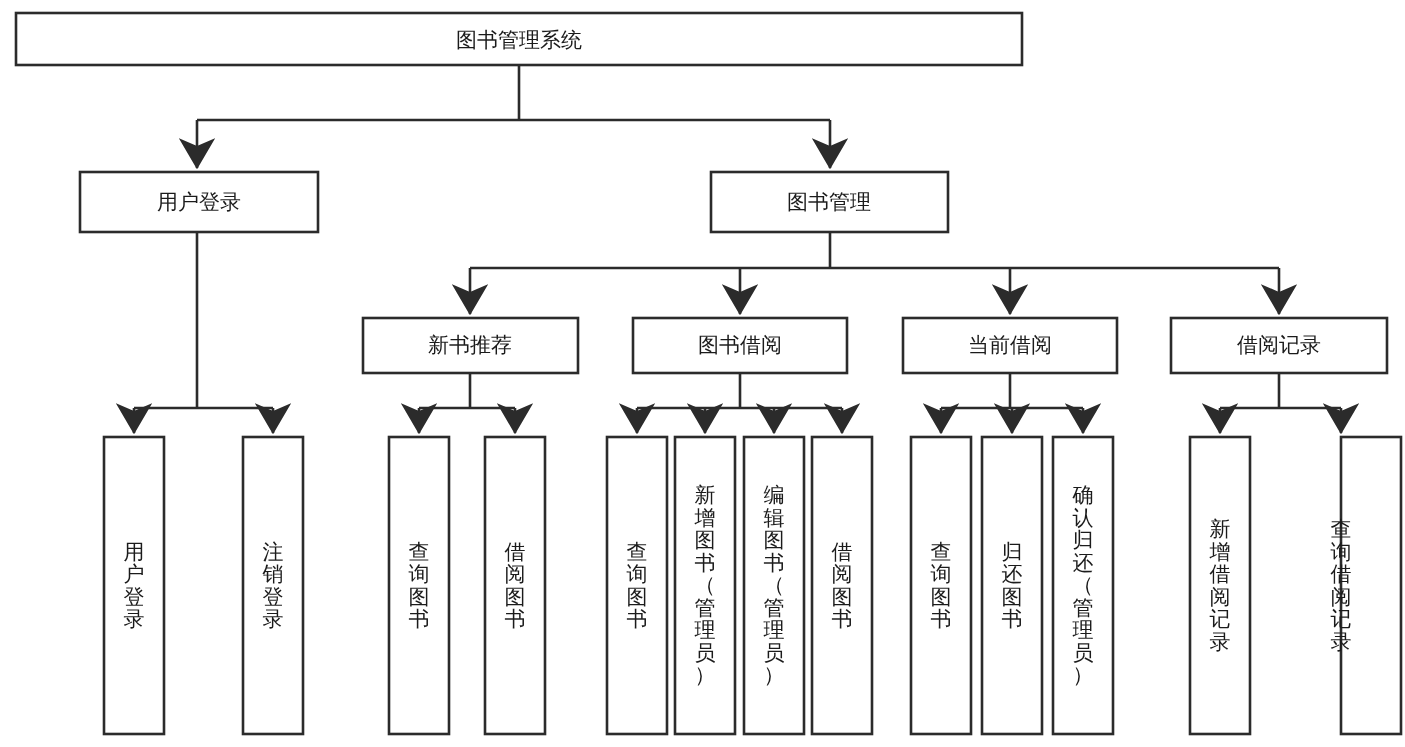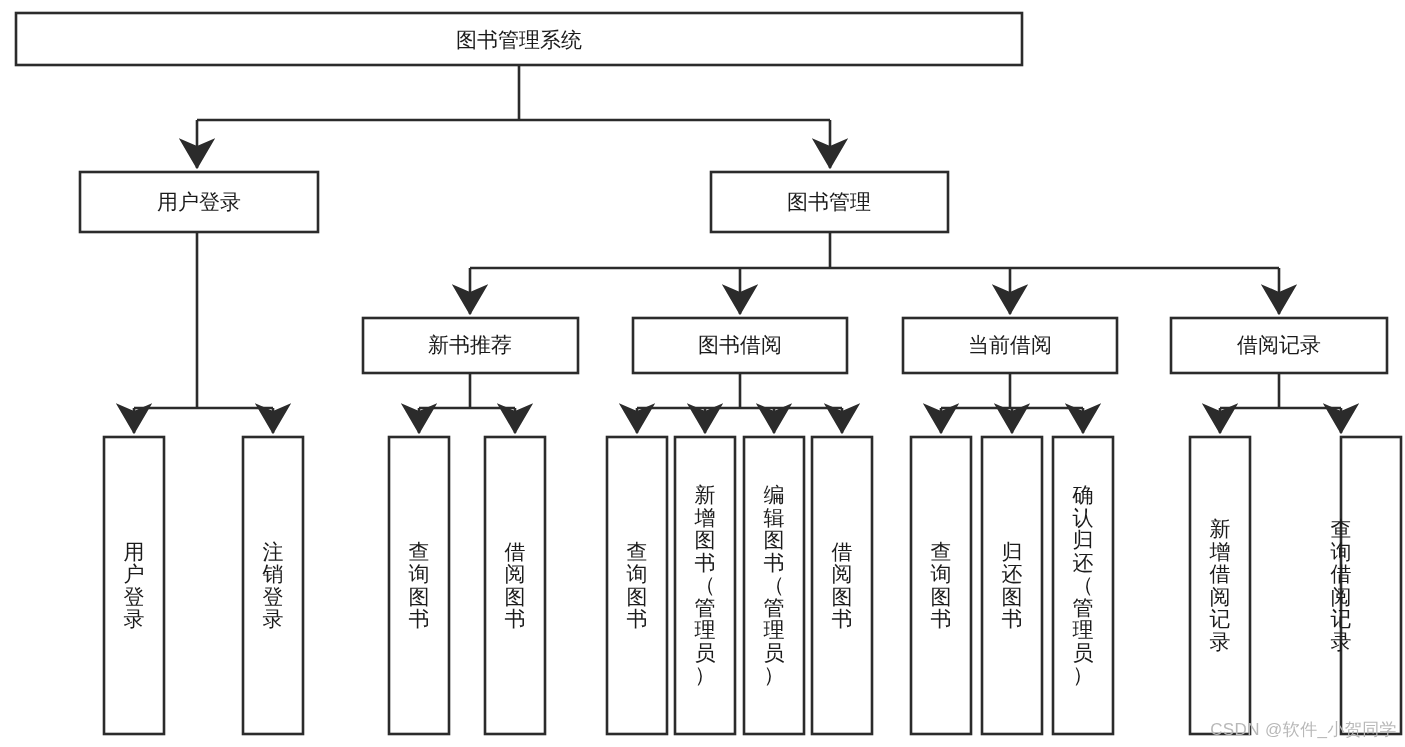--- a/index.html
+++ b/index.html
@@ -222,14 +222,13 @@
         <text class="node-label-v" x="1220" y="481"><tspan x="1220" y="536">新</tspan><tspan x="1220" y="558.5">增</tspan><tspan x="1220" y="581">借</tspan><tspan x="1220" y="603.5">阅</tspan><tspan x="1220" y="626">记</tspan><tspan x="1220" y="648.5">录</tspan></text>
       </g>
 
       <g>
         <rect class="node-rect" x="1341" y="437" width="60" height="297"></rect>
         <text class="node-label-v" x="1341" y="481"><tspan x="1341" y="536">查</tspan><tspan x="1341" y="558.5">询</tspan><tspan x="1341" y="581">借</tspan><tspan x="1341" y="603.5">阅</tspan><tspan x="1341" y="626">记</tspan><tspan x="1341" y="648.5">录</tspan></text>
       </g>
     </g>
   </svg>
 
-  <div class="watermark">CSDN @软件_小贺同学</div>
 </div>
 
 </body></html>

